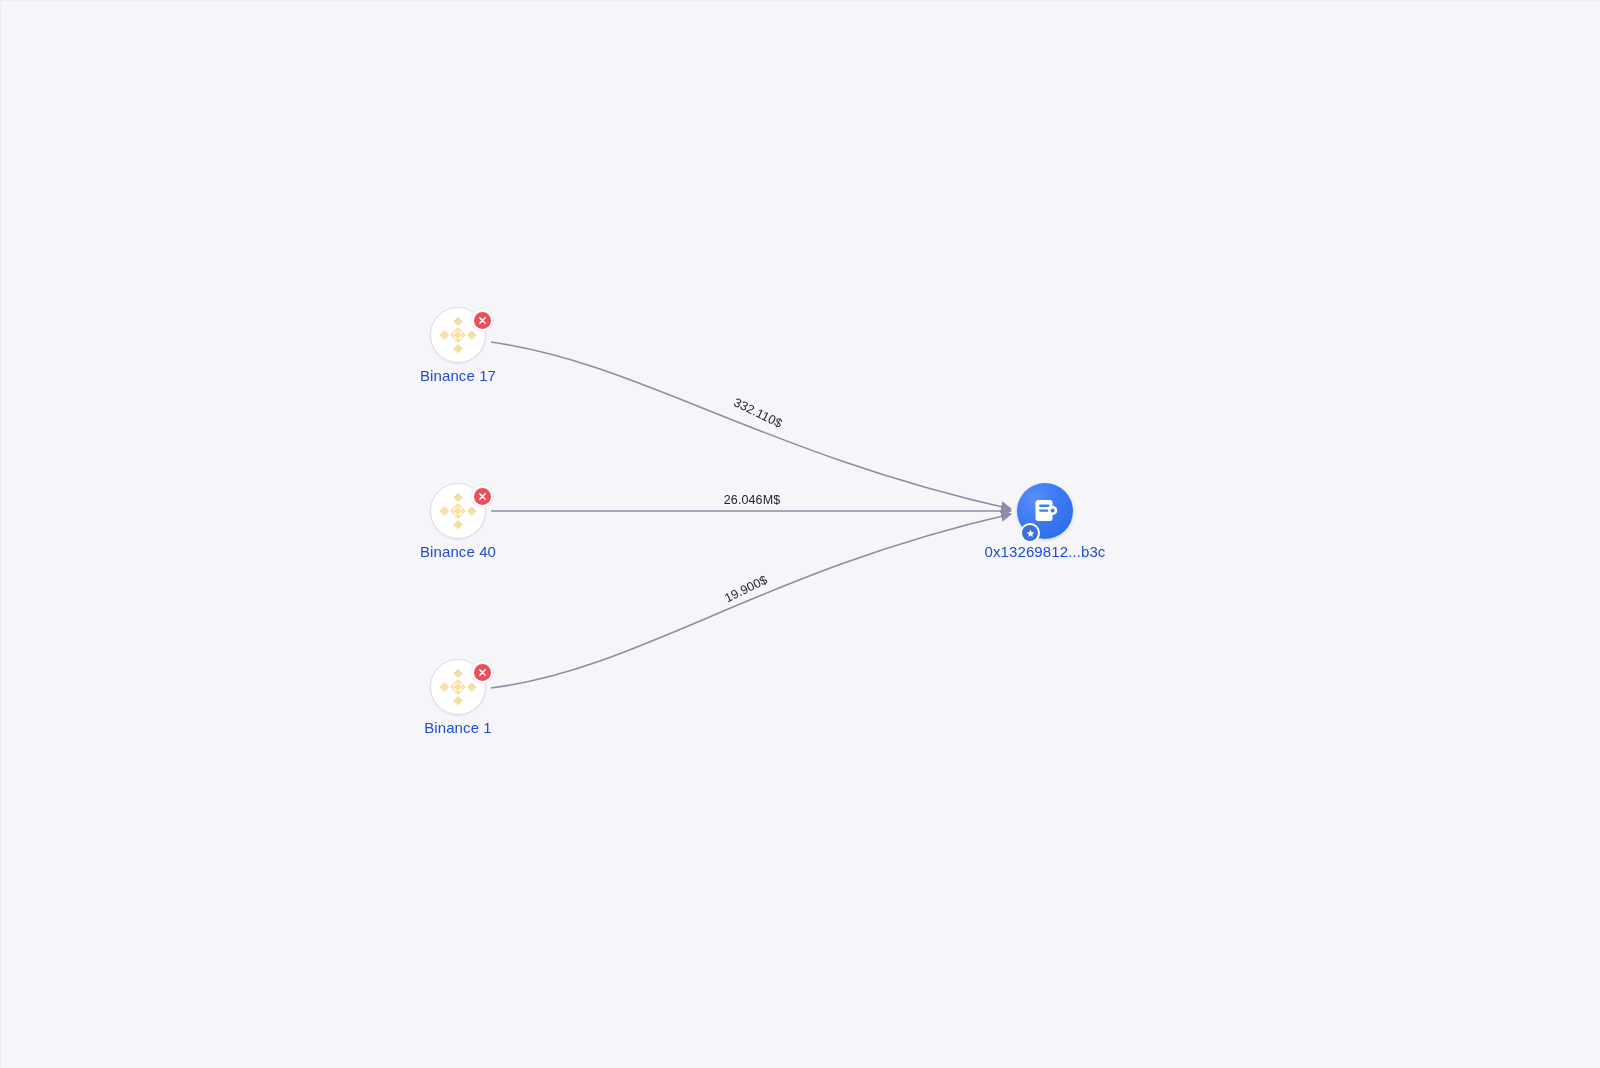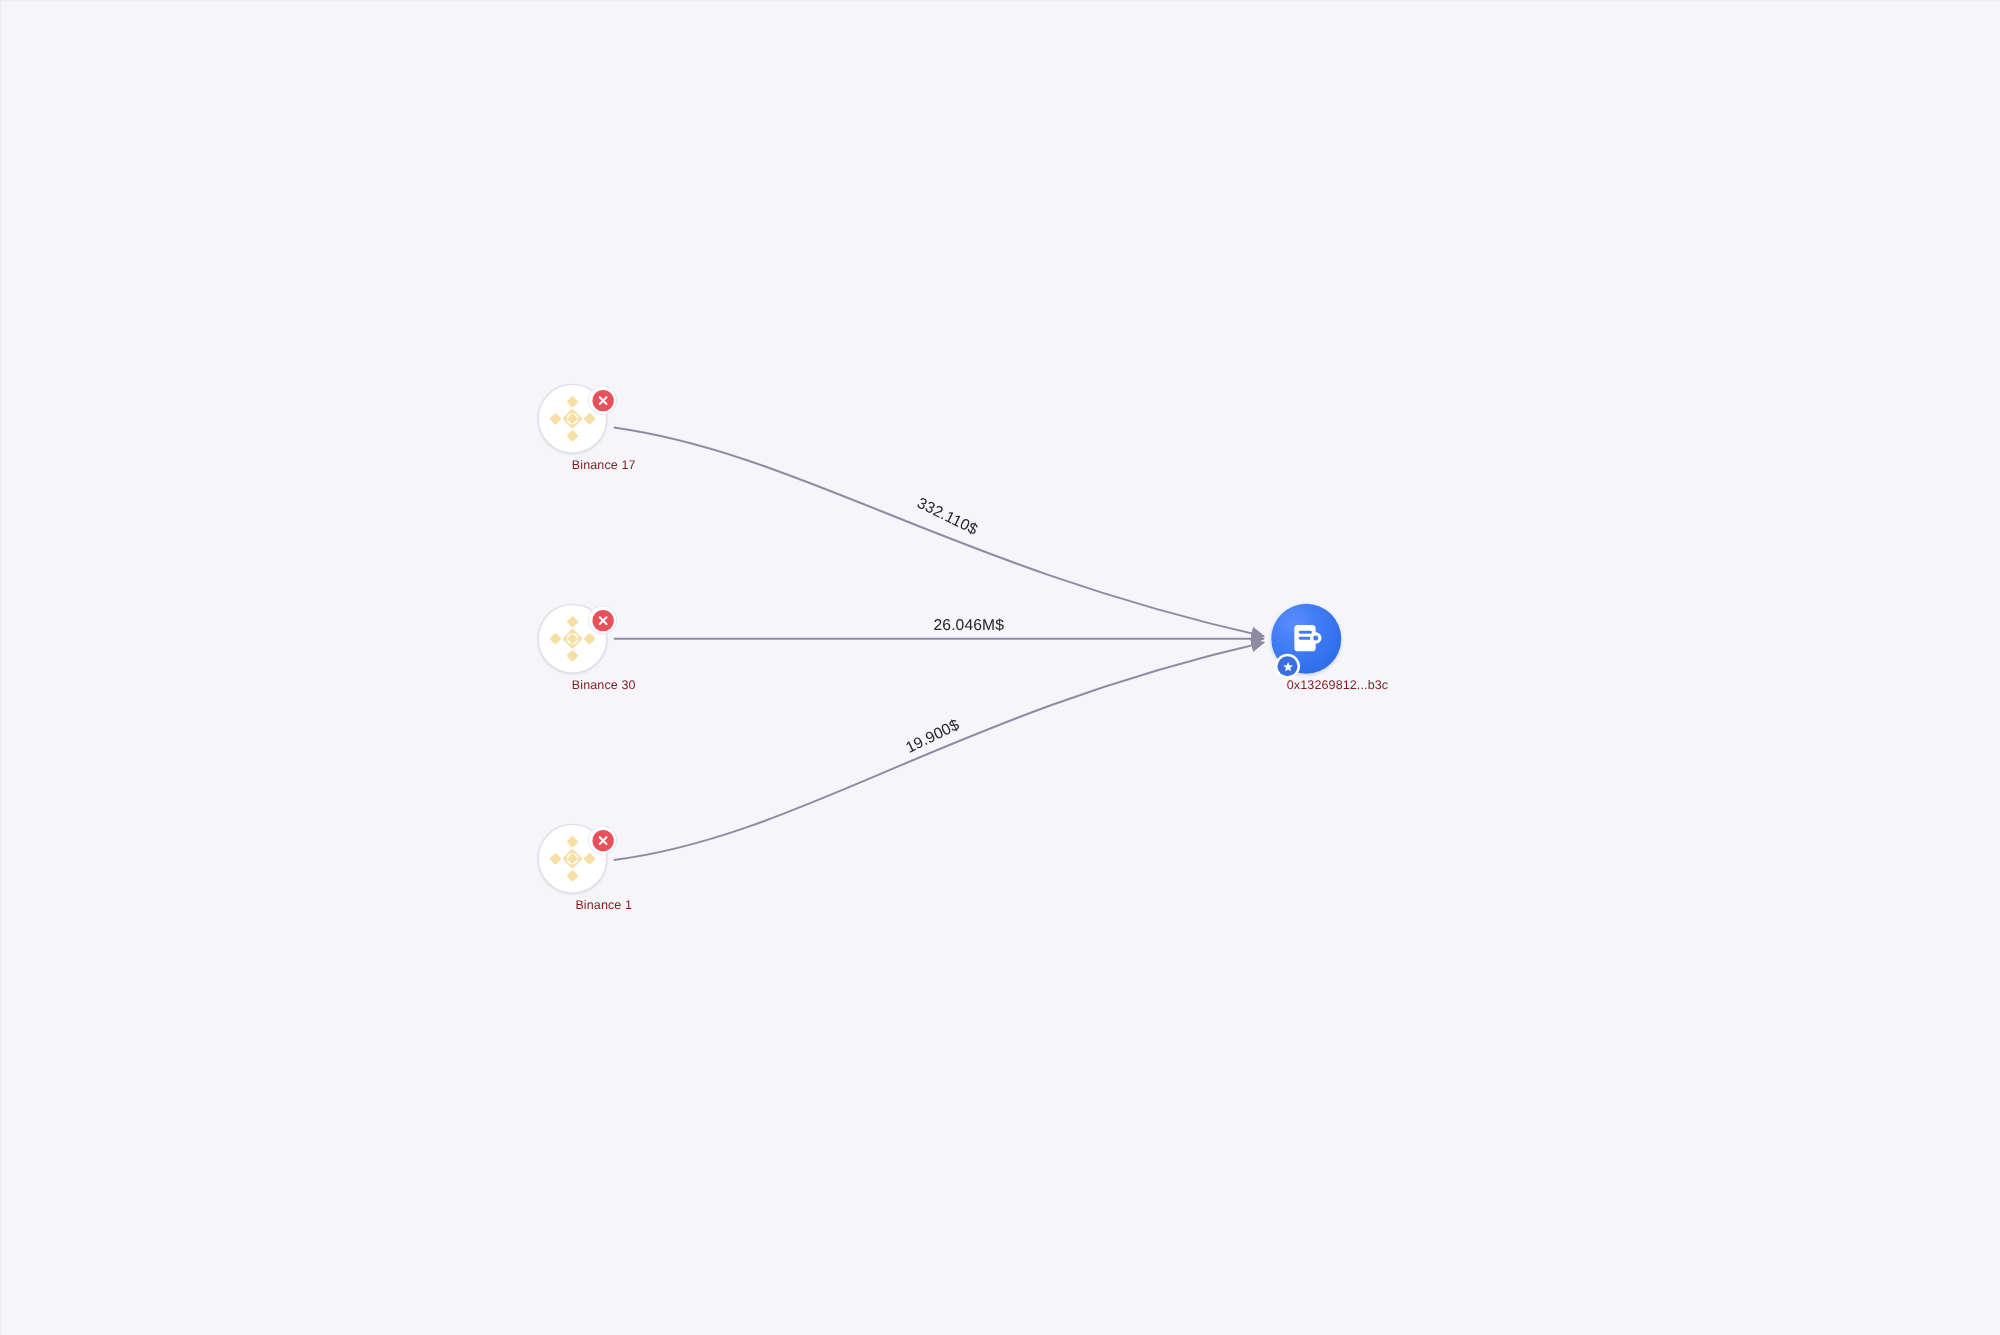--- a/index.html
+++ b/index.html
@@ -63,24 +63,23 @@
     border: none;
     box-shadow: 0 1px 3px rgba(40,60,120,0.22);
   }
 
   .node-label {
     position: absolute;
     top: 32px;
     left: 50%;
     transform: translateX(-50%);
     white-space: nowrap;
-    font-size: 10px;
-    color: #7f1d1d;
+    font-size: 15px;
+    color: #1d4ed8;
     letter-spacing: 0.1px;
-    margin-left: 25px;
   }
 
   
   .badge-x {
     position: absolute;
     left: 13px;
     top: -26px;
     width: 22px;
     height: 22px;
     border-radius: 50%;
@@ -147,21 +146,21 @@
 
     <path d="M 490 341 C 640 362, 760 452, 1010 508" fill="none" stroke="#8e8ca4" stroke-width="1.6" marker-end="url(#arrow-head)"></path>
 
     <path d="M 490 510 L 1010 510" fill="none" stroke="#8e8ca4" stroke-width="1.6" marker-end="url(#arrow-head)"></path>
 
     <path d="M 490 687 C 640 668, 760 570, 1010 513" fill="none" stroke="#8e8ca4" stroke-width="1.6" marker-end="url(#arrow-head)"></path>
   </svg>
 
   <div class="edge-label" style="left:757px; top:412px; transform: translate(-50%,-50%) rotate(26deg);">332.110$</div>
 
-  <div class="edge-label" style="left:751px; top:499px; transform: translate(-50%,-50%) rotate(0deg); margin-left: 23px;">26.046M$</div>
+  <div class="edge-label" style="left:751px; top:499px; transform: translate(-50%,-50%) rotate(0deg);">26.046M$</div>
 
   <div class="edge-label" style="left:745px; top:588px; transform: translate(-50%,-50%) rotate(-26deg);">19.900$</div>
 
   <div class="node" style="left:457px; top:334px;">
     <div class="node-circle exchange">
       <svg width="40" height="40" viewBox="0 0 40 40">
         <g fill="#f5dfa4">
           <rect x="14.2" y="14.2" width="11.6" height="11.6" transform="rotate(45 20 20)" rx="1.2"></rect>
           <rect x="16.6" y="3.0" width="6.8" height="6.8" transform="rotate(45 20 6.4)" rx="1"></rect>
           <rect x="16.6" y="30.2" width="6.8" height="6.8" transform="rotate(45 20 33.6)" rx="1"></rect>
@@ -196,21 +195,21 @@
         <rect x="16.9" y="16.9" width="6.2" height="6.2" transform="rotate(45 20 20)" fill="#f5dfa4" rx="0.8"></rect>
       </svg>
     </div>
     <div class="badge-x">
       <div class="badge-x-inner">
         <svg width="9" height="9" viewBox="0 0 10 10">
           <path d="M2 2 L8 8 M8 2 L2 8" stroke="#ffffff" stroke-width="1.8" stroke-linecap="round"></path>
         </svg>
       </div>
     </div>
-    <div class="node-label">Binance 30</div>
+    <div class="node-label">Binance 40</div>
   </div>
 
   <div class="node" style="left:457px; top:686px;">
     <div class="node-circle exchange">
       <svg width="40" height="40" viewBox="0 0 40 40">
         <g fill="#f5dfa4">
           <rect x="14.2" y="14.2" width="11.6" height="11.6" transform="rotate(45 20 20)" rx="1.2"></rect>
           <rect x="16.6" y="3.0" width="6.8" height="6.8" transform="rotate(45 20 6.4)" rx="1"></rect>
           <rect x="16.6" y="30.2" width="6.8" height="6.8" transform="rotate(45 20 33.6)" rx="1"></rect>
           <rect x="3.0" y="16.6" width="6.8" height="6.8" transform="rotate(45 6.4 20)" rx="1"></rect>

